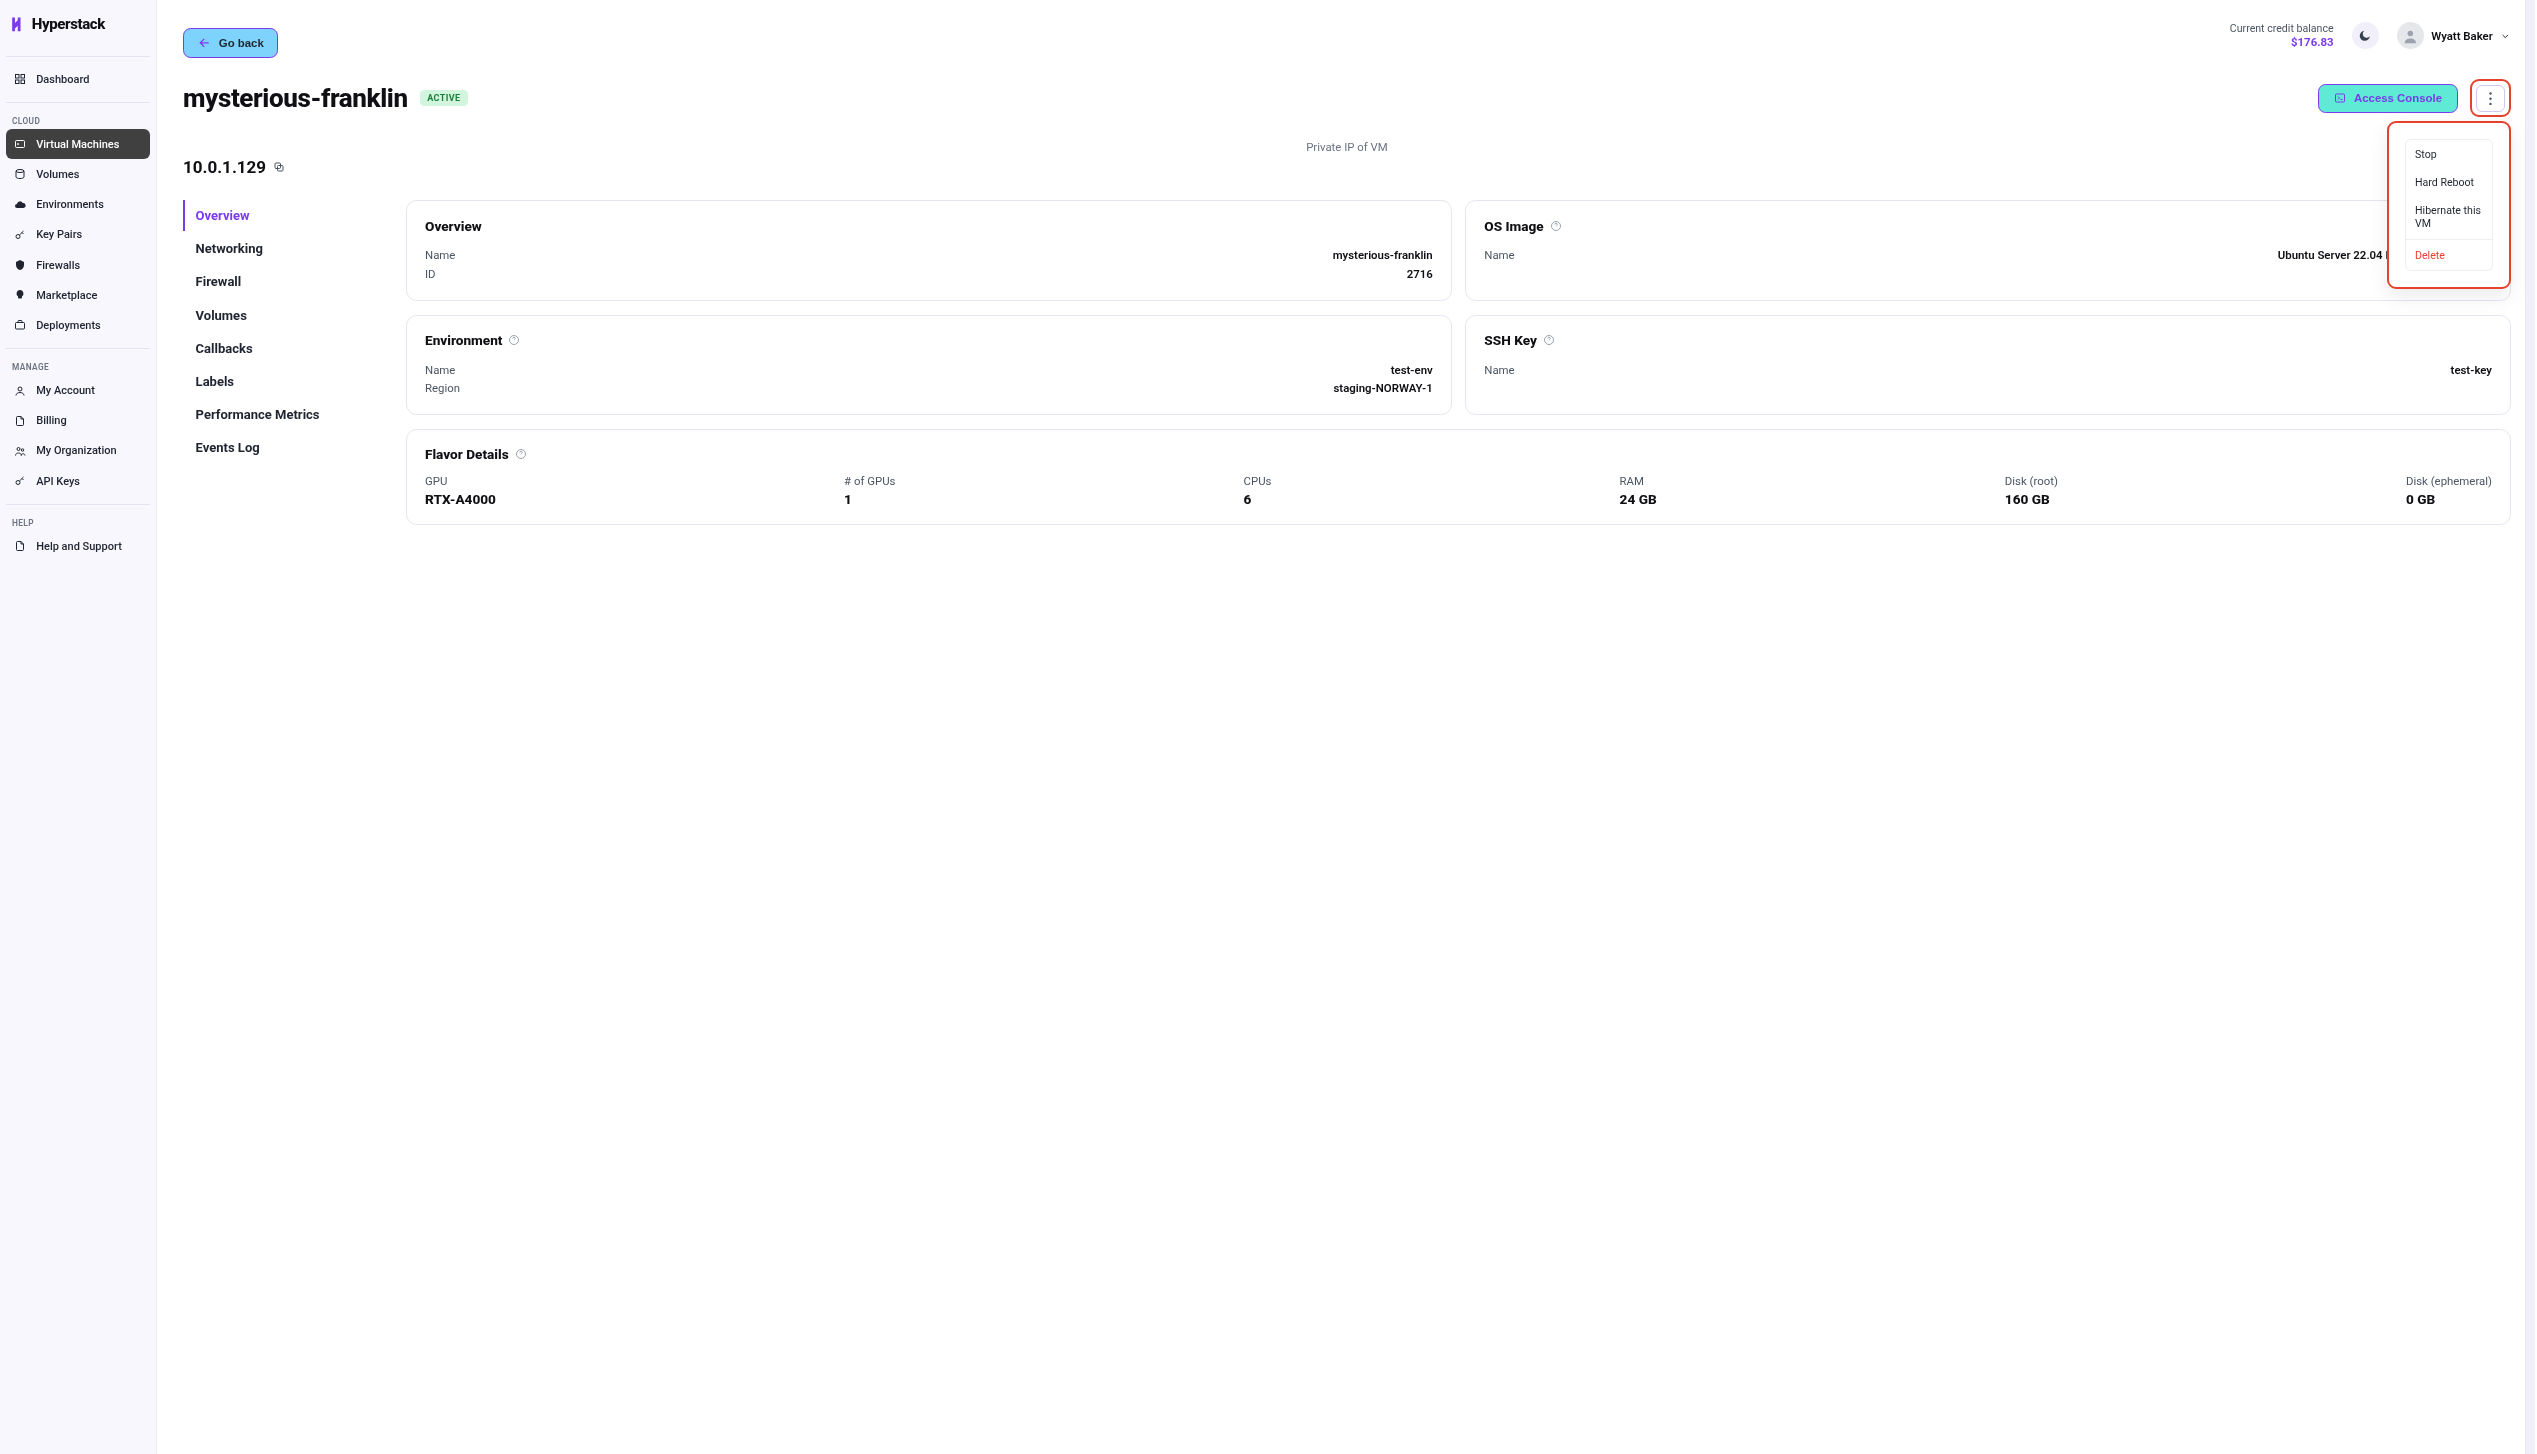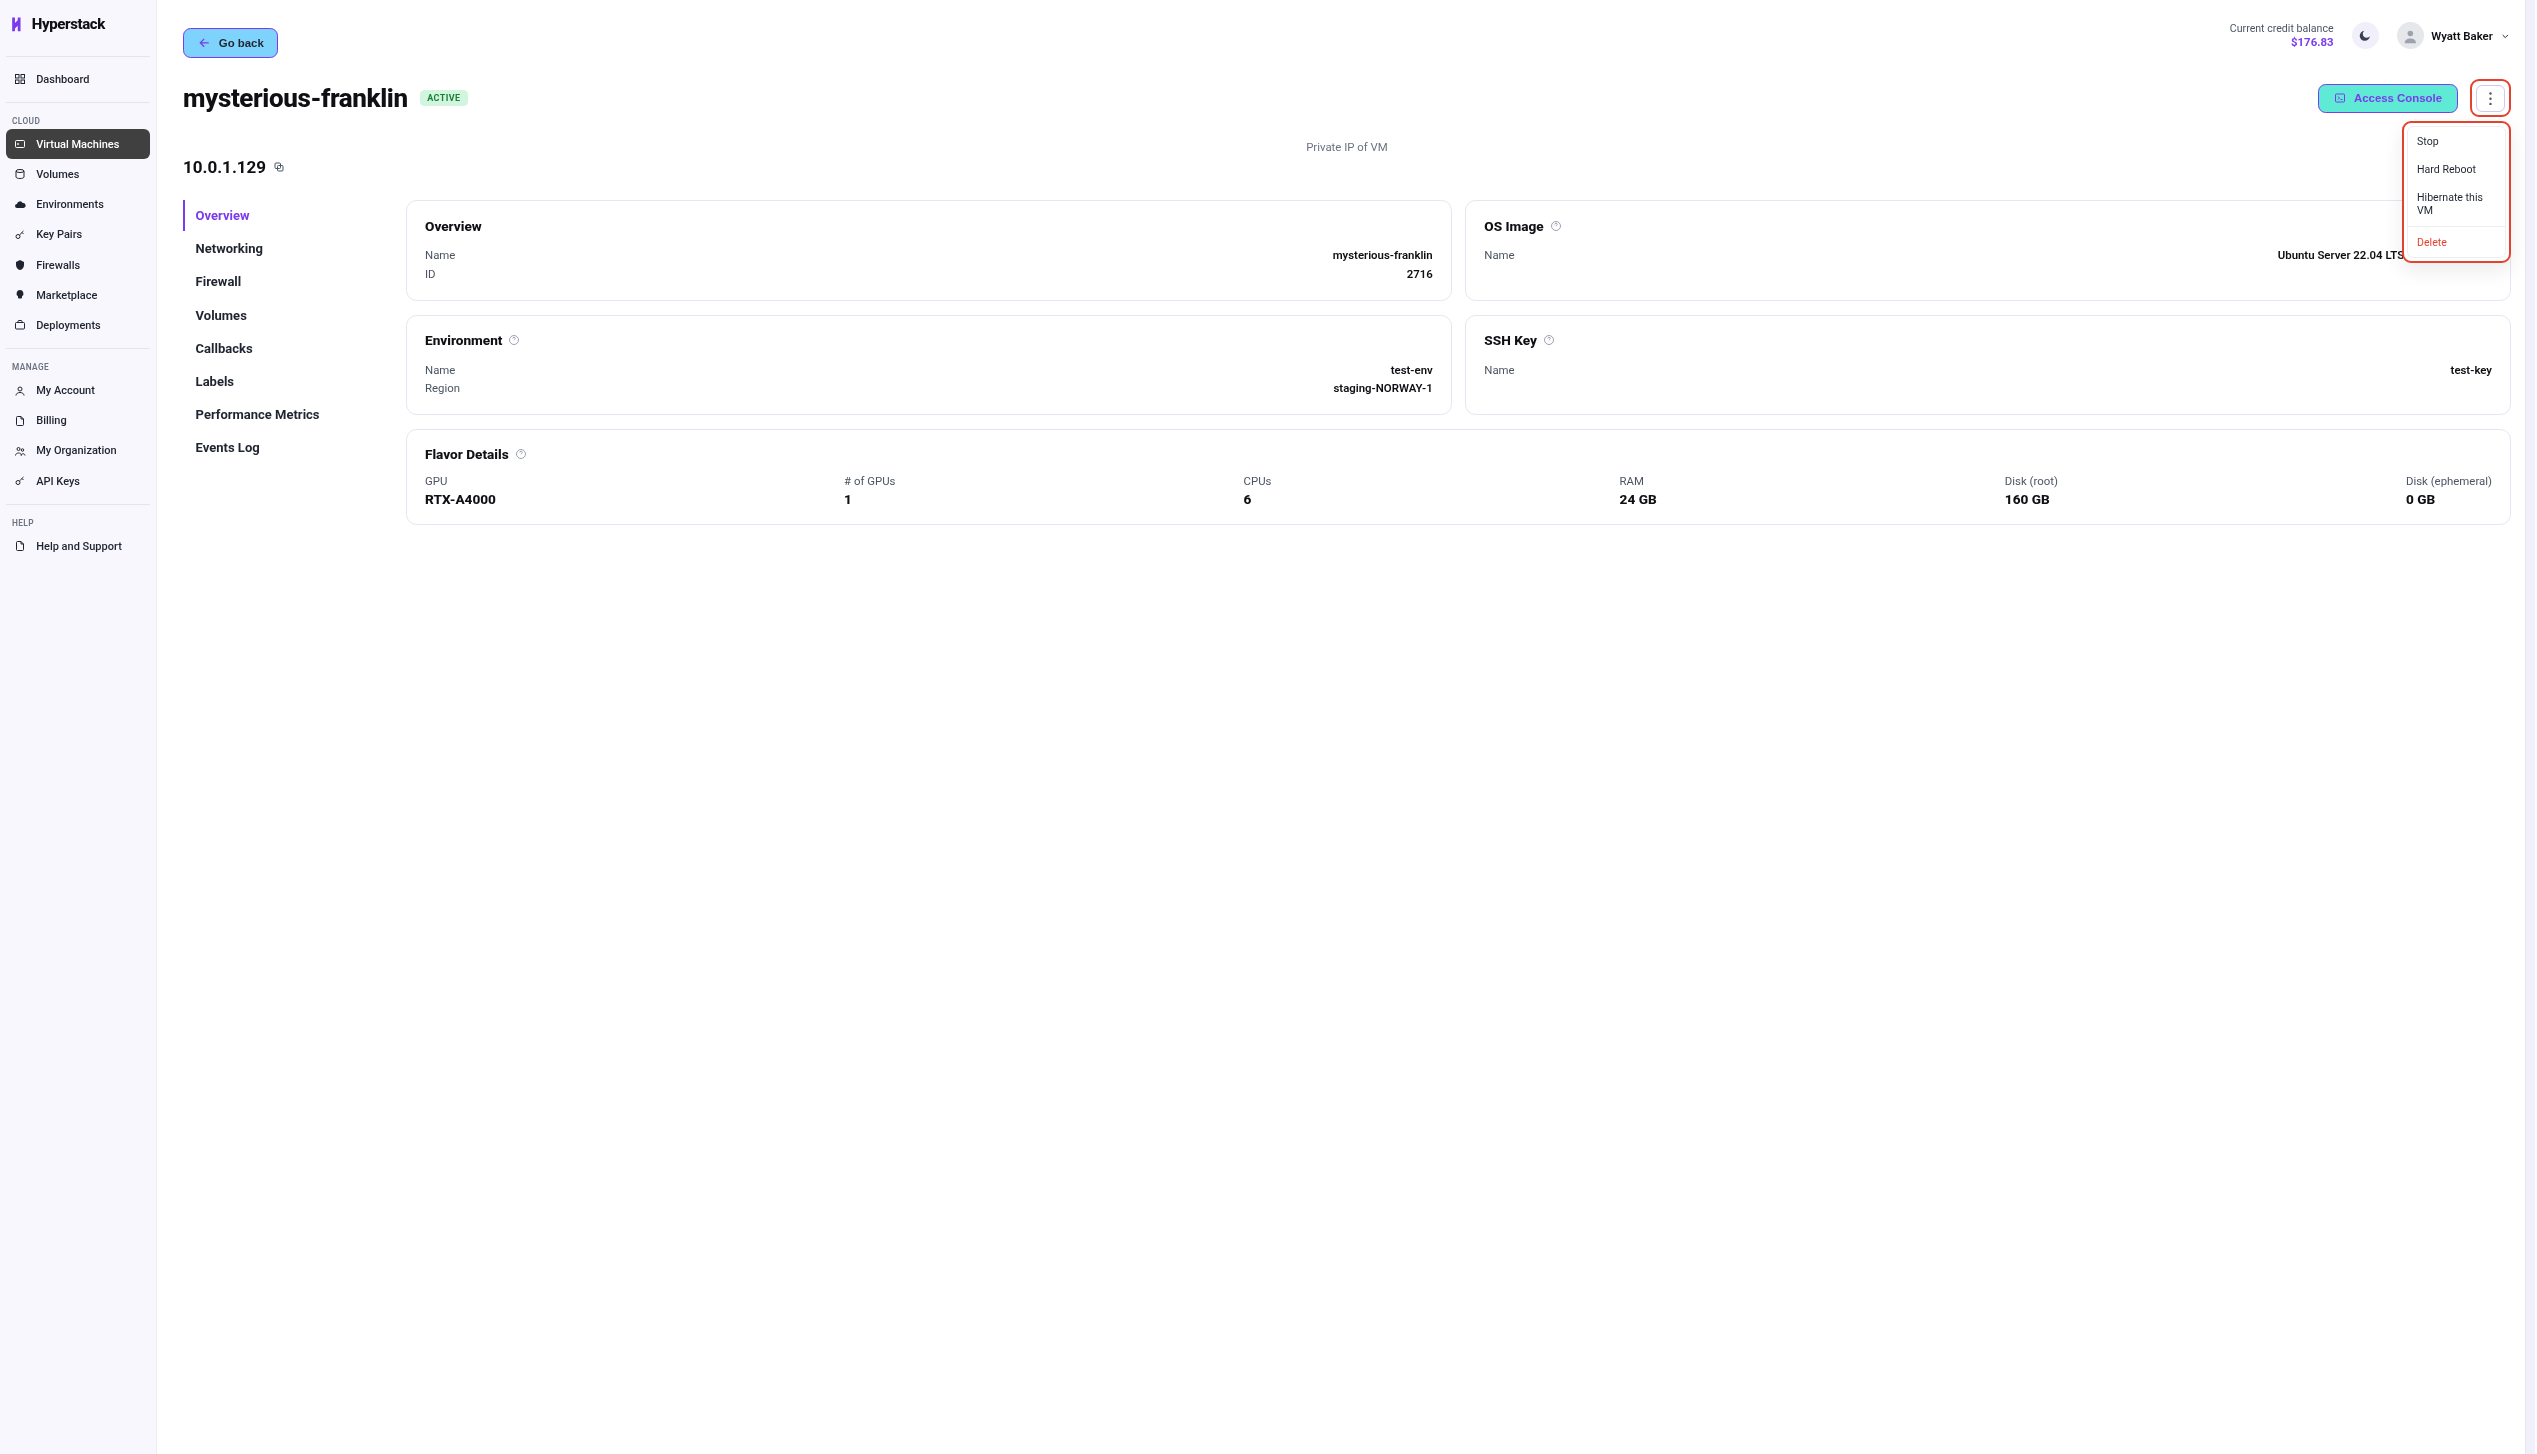--- a/index.html
+++ b/index.html
@@ -65,21 +65,21 @@
     display:flex; align-items:center; justify-content:center; cursor:pointer;
   }
   .kebab-inner {
     width:29px; height:27px; border:1.1px solid #d1c7f1; border-radius:6px;
     display:flex; align-items:center; justify-content:center; color:#4b5563;
   }
 
   .dropdown-menu {
     position:absolute; top:42px; right:0;
     border:2.3px solid #e6412d; border-radius:9px; background:#fff;
-    padding:3px; width:109px; box-shadow:0 7.6px 19.7px rgba(0,0,0,0.08);
+    padding:16px; width:124px; box-shadow:0 7.6px 19.7px rgba(0,0,0,0.08);
     z-index:10;
   }
   .dropdown-menu .menu-inner { border:0.8px solid #eee; border-radius:6px; overflow:hidden; }
   .menu-item { padding:7.6px 9px; font-size:10.6px; cursor:pointer; color:#1f2430; }
   .menu-sep { height:0.8px; background:#eee; margin:1.5px 0; }
   .menu-item.danger { color:#e6412d; }
 
   .ip-label { color:#6b7280; font-size:11.4px; margin-bottom:3px;text-align:center; }
   .ip-value { font-size:17px; font-weight:700; display:flex; align-items:center; gap:6.8px; }
   .copy-icon { width:12px; height:12px; color:#4b5563; cursor:pointer; }

